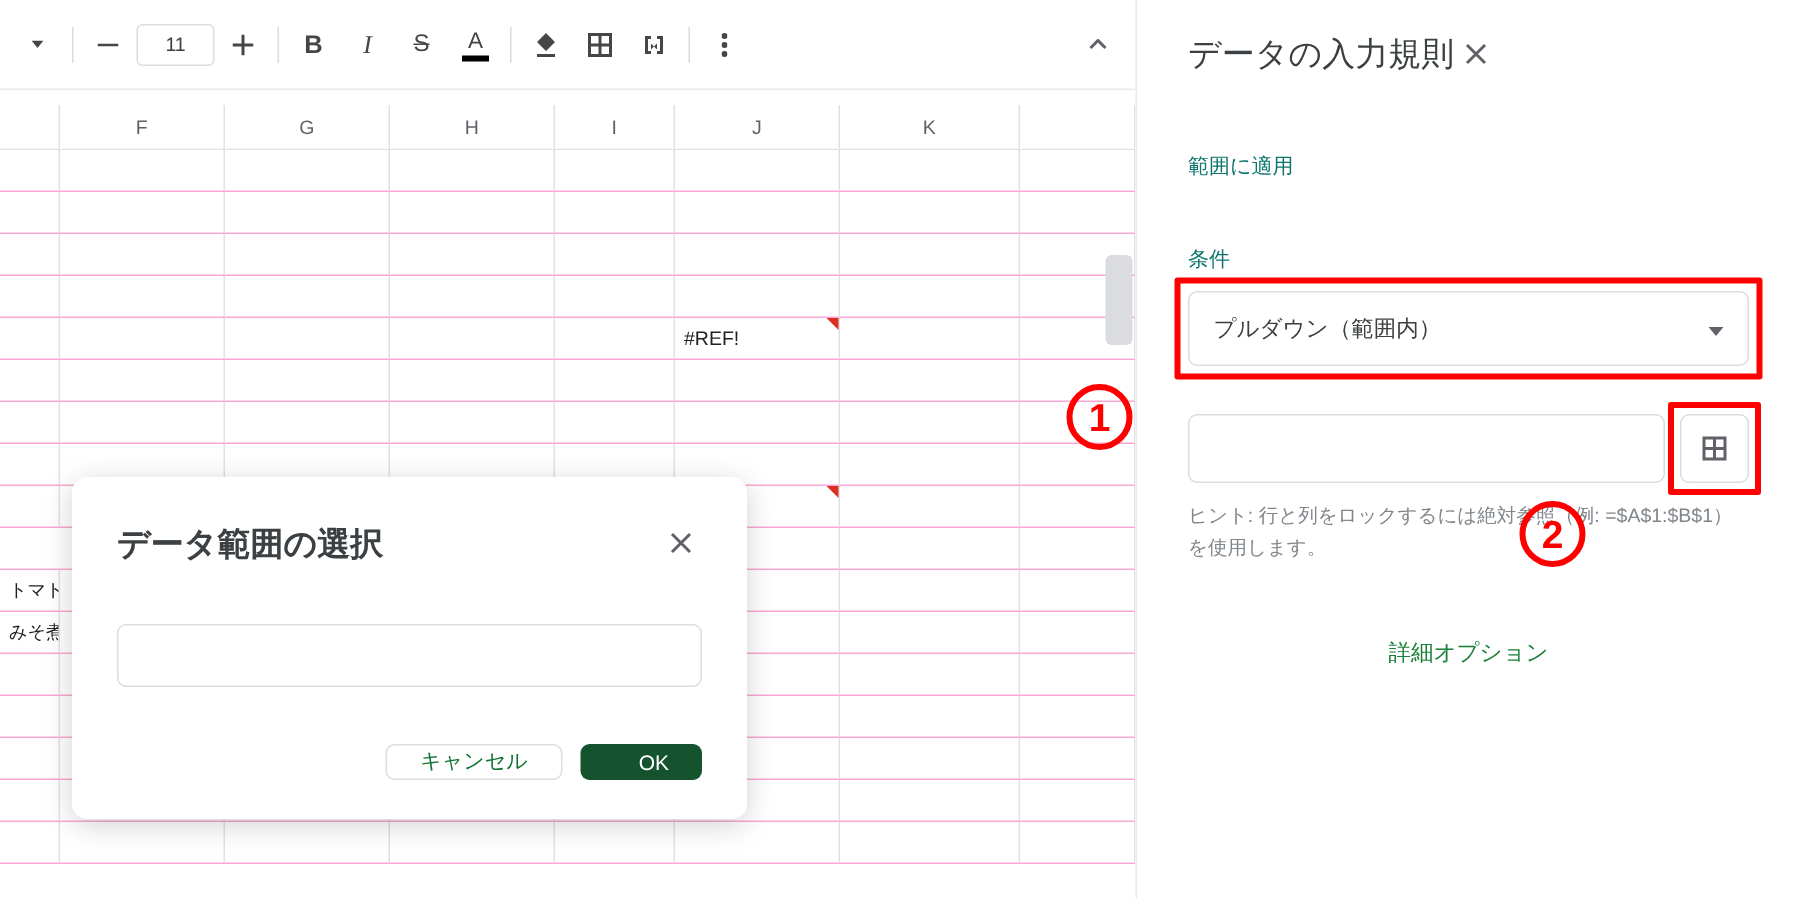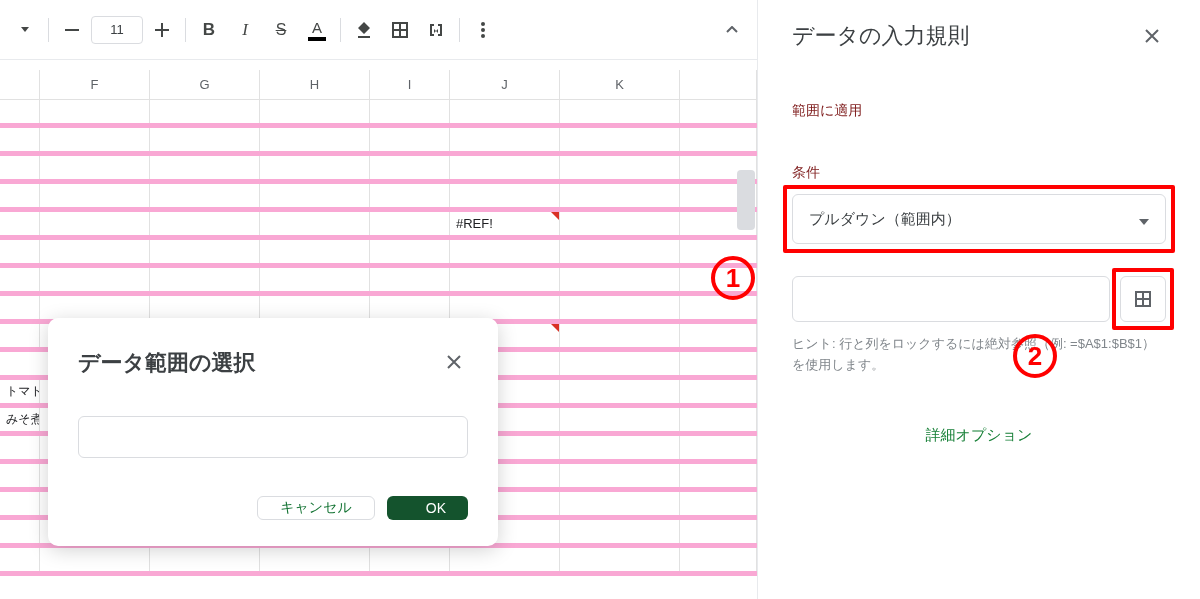--- a/index.html
+++ b/index.html
@@ -11,21 +11,21 @@
 .tb-sep { width: 1px; height: 24px; background: #dadce0; margin: 0 4px; }
 .font-size-box { width: 52px; height: 28px; border: 1px solid #dadce0; border-radius: 4px; display: flex; align-items: center; justify-content: center; font-size: 13px; }
 .collapse { margin-left: auto; }
 
 
 .sheet-area { position: absolute; left: 0; top: 70px; width: 757px; height: 529px; }
 .col-headers { display: flex; height: 30px; border-bottom: 1px solid #e1e1e1; }
 .col-header { flex: 0 0 auto; border-right: 1px solid #e1e1e1; display: flex; align-items: center; justify-content: center; color: #5f6368; font-size: 13px; background: #fff; }
 .col-e { width: 40px; } .col-f { width: 110px; } .col-g { width: 110px; } .col-h { width: 110px; } .col-i { width: 80px; } .col-j { width: 110px; } .col-k { width: 120px; } .col-l { width: 77px; }
 .rows { }
-.row { display: flex; height: 28px; border-bottom: 5px solid #f9a8d4; }
+.row { display: flex; height: 28px; border-bottom: 1px solid #f9a8d4; }
 .cell { border-right: 1px solid #e1e1e1; display: flex; align-items: center; padding: 0 6px; position: relative; }
 .ref-err { color: #202124; }
 .err-mark { position: absolute; top: 0; right: 0; width: 0; height: 0; border-top: 8px solid #d93025; border-left: 8px solid transparent; }
 .a-cell { width: 40px; font-size: 12px; color: #202124; overflow: hidden; white-space: nowrap; }
 .a-sel { background: #d3e3fd; margin-top: 40px; }
 
 .vscroll-nub { position: absolute; top: 100px; right: 2px; width: 18px; height: 60px; background: #dadce0; border-radius: 4px; }
 
 
 .dialog { position: absolute; left: 48px; top: 318px; width: 450px; background: #fff; border-radius: 10px; box-shadow: 0 4px 20px rgba(0,0,0,0.18); padding: 30px 30px 26px 30px; }
@@ -33,24 +33,24 @@
 .dialog-close { position: absolute; top: 30px; right: 30px; width: 28px; height: 28px; display: flex; align-items: center; justify-content: center; cursor: pointer; color: #5f6368; }
 .dialog-close svg { width: 16px; height: 16px; }
 .dialog-input { width: 100%; height: 42px; border: 1px solid #dadce0; border-radius: 6px; margin-top: 38px; padding: 0 12px; font-size: 14px; }
 .dialog-actions { display: flex; justify-content: flex-end; gap: 12px; margin-top: 38px; }
 .btn { height: 24px; padding: 0 22px; border-radius: 6px; font-size: 14px; display: flex; align-items: center; justify-content: center; cursor: pointer; }
 .btn-cancel { border: 1px solid #dadce0; background: #fff; color: #137333; }
 .btn-ok { background: #14532d; color: #fff; border: none; min-width: 70px; padding-left: 39px; }
 
 
 .side-panel { position: absolute; right: 0; top: 0; width: 443px; height: 599px; border-left: 1px solid #e8eaed; background: #fff; padding: 0 34px; }
-.sp-header { height: 72px; display: flex; align-items: center; justify-content: space-between; }
+.sp-header { height: 72px; display: flex; align-items: center; }
 .sp-title { font-size: 22px; color: #3c4043; }
 .sp-close { width: 28px; height: 28px; display: flex; align-items: center; justify-content: center; cursor: pointer; color: #5f6368; }
-.sp-label { font-size: 14px; color: #7f1d1d; margin-top: 30px; margin-bottom: 12px; }
+.sp-label { font-size: 14px; color: #0f766e; margin-top: 30px; margin-bottom: 12px; }
 .range-input-wrap { height: 46px; border: 1px solid #dadce0; border-radius: 6px; display: flex; align-items: center; padding: 0 12px; }
 .range-input { flex: 1; border: none; font-size: 15px; color: #3c4043; outline: none; }
 .grid-btn { width: 24px; height: 24px; display: flex; align-items: center; justify-content: center; color: #5f6368; cursor: pointer; }
 
 .cond-select-wrap { position: relative; margin-top: 10px; }
 .cond-select { height: 50px; border: 1px solid #dadce0; border-radius: 6px; display: flex; align-items: center; padding: 0 16px; font-size: 15px; color: #3c4043; cursor: pointer; }
 .cond-caret { margin-left: auto; color: #5f6368; }
 .red-box-1 { position: absolute; border: 4px solid #ff0000; border-radius: 2px; left: -9px; top: -9px; right: -9px; bottom: -9px; pointer-events: none; }
 
 .range2-wrap { position: relative; margin-top: 32px; display: flex; gap: 10px; align-items: center; }

